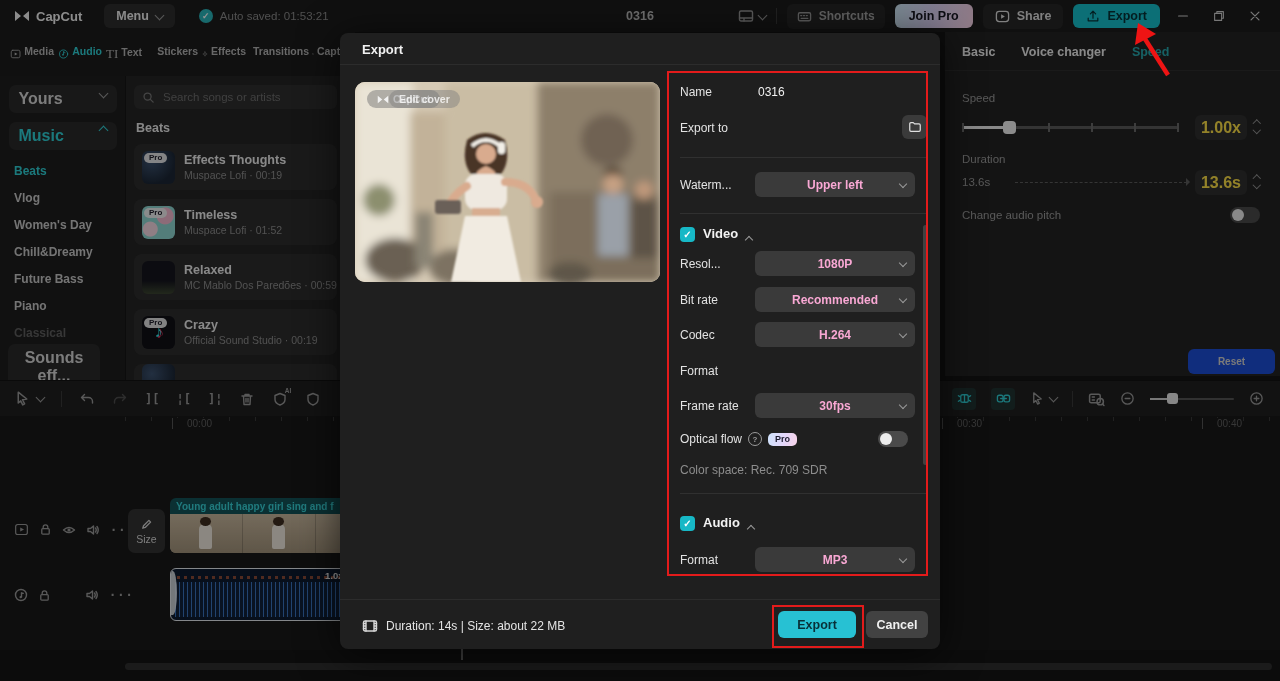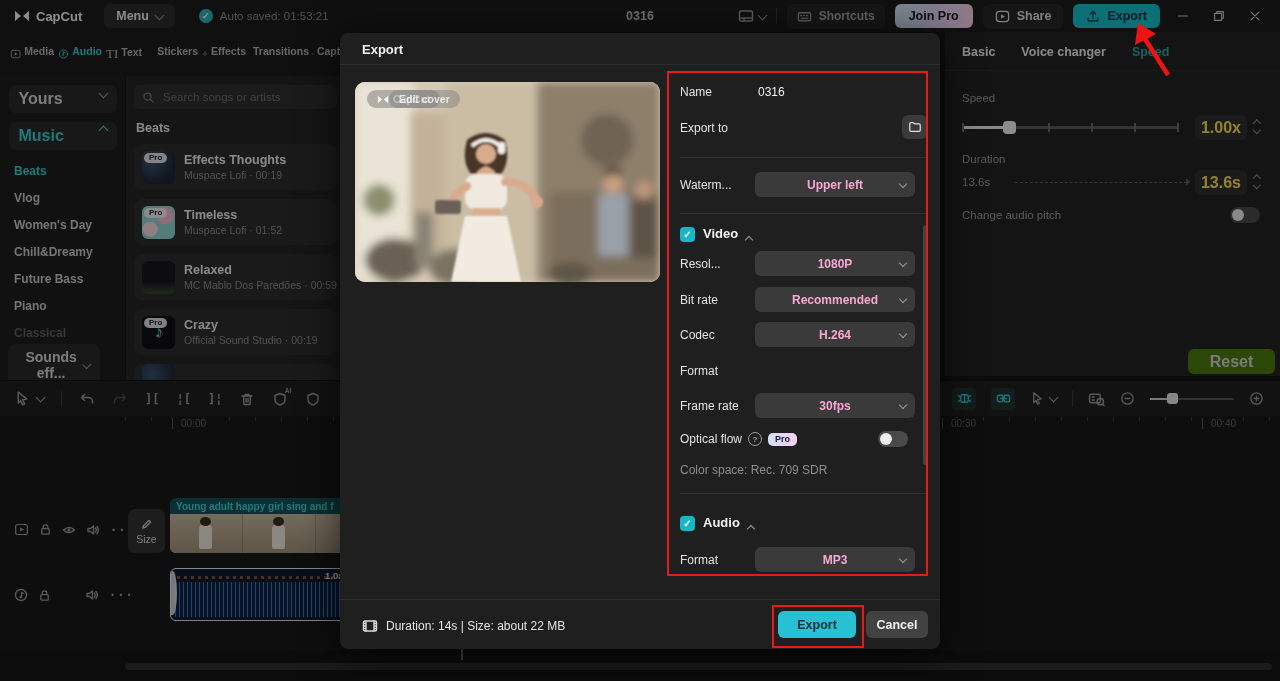--- a/index.html
+++ b/index.html
@@ -34,21 +34,21 @@
   .rtab.active .ic{stroke:#2fd0d6;}
   .g-ti{font-size:13px;font-weight:400;height:17px;display:flex;align-items:center;font-family:"Liberation Serif",serif;}
   .g-ti::after{content:"TI";}
   
   .sidebar{position:absolute;left:0;top:76px;width:125px;height:304px;background:#1e1e1e;border-right:1px solid #151515;}
   .side-pill{display:flex;align-items:flex-start;justify-content:space-between;width:108px;margin:9px auto 0;background:#2a2a2a;border:0;color:#d6d6d6;font-weight:700;font-size:16px;padding:5px 10px;border-radius:7px;font-family:inherit;}
   .side-pill.teal{color:#2fd0d6;}
   .cats{margin:14px 0 0 14px;display:flex;flex-direction:column;gap:13px;font-size:12px;font-weight:600;color:#c9c9c9;}
   .cats .cat.active{color:#2fd0d6;}
   .cats .cat.faded{color:#5f5f5f;}
-  .sounds-pill{position:absolute;left:8px;top:268px;width:92px;display:flex;align-items:center;justify-content:space-between;background:#2a2a2a;border:0;color:#d6d6d6;font-weight:700;font-size:14px;padding:5px 10px;border-radius:7px;font-family:inherit;}
+  .sounds-pill{position:absolute;left:8px;top:268px;width:92px;display:flex;align-items:center;justify-content:space-between;background:#2a2a2a;border:0;color:#d6d6d6;font-weight:700;font-size:16px;padding:5px 10px;border-radius:7px;font-family:inherit;flex-direction:column;}
   
   .music{position:absolute;left:126px;top:76px;width:219px;height:304px;background:#252525;overflow:hidden;}
   .search{display:flex;align-items:center;gap:6px;margin:9px 8px 0;background:#2f2f2f;border-radius:6px;height:24px;padding:0 8px;}
   .search input{flex:1;background:transparent;border:0;outline:none;color:#ddd;font-size:11.5px;font-family:inherit;min-width:0;}
   .search input::placeholder{color:#6f6f6f;}
   .m-head{margin:12px 10px 0;font-size:12.5px;font-weight:700;color:#e8e8e8;}
   .song{position:relative;display:flex;align-items:center;gap:9px;background:#2e2e2e;border-radius:8px;margin:9px 8px 0;padding:6px 8px;height:34px;}
   .song .art{position:relative;width:33px;height:33px;border-radius:6px;flex:0 0 auto;overflow:hidden;}
   .pro-b{position:absolute;left:2px;top:2px;background:rgba(242,242,242,.92);color:#20202c;font-size:8px;font-weight:700;padding:1px 5px;border-radius:7px;line-height:1;}
   .song .t1{font-size:12.5px;font-weight:700;color:#ececec;white-space:nowrap;}
@@ -67,21 +67,21 @@
   .g-splitr::after{content:"]¦";}
   .g-dots::after{content:"···";letter-spacing:1px;}
   .tl-right{position:absolute;right:0;top:0;height:35px;display:flex;align-items:center;gap:15px;padding-right:16px;}
   .tealtile{width:24px;height:22px;border-radius:4px;background:#203231;display:flex;align-items:center;justify-content:center;}
   .zslider{position:relative;width:84px;height:2px;background:#555;border-radius:2px;}
   .zslider::before{content:"";position:absolute;left:0;top:0;width:22px;height:2px;background:#cfcfcf;}
   .zslider .knob{position:absolute;left:17px;top:-4.5px;width:11px;height:11px;border-radius:3px;background:#e8e8e8;}
   .ruler{position:absolute;left:0;top:416px;width:1280px;height:16px;background:#191919;font-size:10px;color:#5f5f5f;}
   .ruler::before{content:"";position:absolute;left:125px;right:0;top:1px;height:4px;
       background:repeating-linear-gradient(90deg,#3a3a3a 0 1px,transparent 1px 26px);}
-  .rlab{position:absolute;top:2px;border-left:1px solid #555;padding-left:8px;background:#191919;}
+  .rlab{position:absolute;top:2px;border-left:1px solid #555;padding-left:14px;background:#191919;}
   .tracks{position:absolute;left:0;top:432px;width:1280px;height:218px;background:#191919;}
   .thead{position:absolute;display:flex;align-items:center;gap:10px;color:#9a9a9a;}
   .coverbtn{position:absolute;left:128px;top:509px;width:37px;height:44px;background:#333;border:0;border-radius:7px;color:#d8d8d8;font-size:10.5px;display:flex;flex-direction:column;align-items:center;justify-content:center;gap:2px;font-family:inherit;}
   .vclip{position:absolute;left:170px;top:498px;width:290px;height:55px;border-radius:6px;overflow:hidden;}
   .vlabel{height:16px;background:#145359;color:#37d3d8;font-size:10px;font-weight:600;display:flex;align-items:center;padding:0 6px;white-space:nowrap;overflow:hidden;}
   .vthumbs{display:flex;height:39px;background:#b3a48b;}
   .vt{flex:0 0 72px;position:relative;background:linear-gradient(180deg,#c9b89e,#a3947c);border-right:1px solid rgba(0,0,0,.18);}
   .vt::before{content:"";position:absolute;left:29px;top:10px;width:13px;height:25px;background:#efe9df;border-radius:5px 5px 2px 2px;}
   .vt::after{content:"";position:absolute;left:30px;top:3px;width:11px;height:9px;background:#3e2d20;border-radius:50%;}
   .aclip{position:absolute;left:170px;top:568px;width:290px;height:51px;border-radius:6px;background:#0d1b30;border:1.5px solid #e3e8ee;overflow:hidden;}
@@ -102,21 +102,21 @@
   .stepper{position:absolute;width:16px;height:25px;display:flex;flex-direction:column;align-items:center;justify-content:center;gap:3px;}
   .stepper .cv{width:4.5px;height:4.5px;border-width:1.4px;}
   .sp-track{position:absolute;left:17px;top:94px;width:216px;height:2.5px;background:#5a5a5a;border-radius:2px;}
   .sp-track::before{content:"";position:absolute;left:0;top:0;width:46px;height:2.5px;background:#ececec;}
   .sp-tick{position:absolute;top:-3.5px;width:1.5px;height:9px;background:#6a6a6a;}
   .sp-handle{position:absolute;left:41px;top:-5.5px;width:13px;height:13px;background:#f2f2f2;border-radius:4px;}
   .dashline{position:absolute;left:70px;top:150px;width:172px;border-top:1.5px dashed #5c5c5c;}
   .dashline::after{content:"";position:absolute;right:-7px;top:-5px;border:4.5px solid transparent;border-left-color:#5c5c5c;}
   .toggle{position:absolute;width:30px;height:16px;border-radius:9px;background:#4a4a4a;}
   .toggle::after{content:"";position:absolute;left:2px;top:2px;width:12px;height:12px;border-radius:50%;background:#ededed;}
-  .resetbtn{position:absolute;left:243px;top:317px;width:87px;height:25px;background:#4d7c0f;border:0;border-radius:6px;color:#d2d2d2;font-weight:700;font-size:16px;font-family:inherit;}
+  .resetbtn{position:absolute;left:243px;top:317px;width:87px;height:25px;background:#1d4ed8;border:0;border-radius:6px;color:#d2d2d2;font-weight:700;font-size:10px;font-family:inherit;}
   
   .overlay{position:absolute;inset:0;background:rgba(0,0,0,.42);z-index:10;}
   .dialog{position:absolute;left:340px;top:33px;width:600px;height:616px;background:#1f1f1f;border-radius:8px;z-index:20;box-shadow:0 6px 40px rgba(0,0,0,.65);}
   .dlg-title{position:absolute;left:22px;top:9px;font-size:13px;font-weight:700;color:#f0f0f0;}
   .dlg-hr{position:absolute;left:0;top:31px;width:600px;height:1px;background:#2c2c2c;}
   .preview{position:absolute;left:15px;top:49px;width:305px;height:200px;border-radius:10px;overflow:hidden;background:#cfc3ae;}
   .wm-pill{position:absolute;top:8px;background:rgba(128,128,128,.55);color:#f2f2f2;font-size:10.5px;font-weight:700;padding:3px 10px;border-radius:12px;display:flex;align-items:center;gap:4px;}
   .col-label{position:absolute;left:340px;font-size:12px;color:#e2e2e2;}
   .dd{position:absolute;left:415px;width:160px;height:25px;background:#3a3a3a;border:0;border-radius:6px;color:#f9a8d4;font-size:12px;font-weight:700;font-family:inherit;display:flex;align-items:center;justify-content:center;}
   .dd .cv{position:absolute;right:9px;width:5px;height:5px;}

